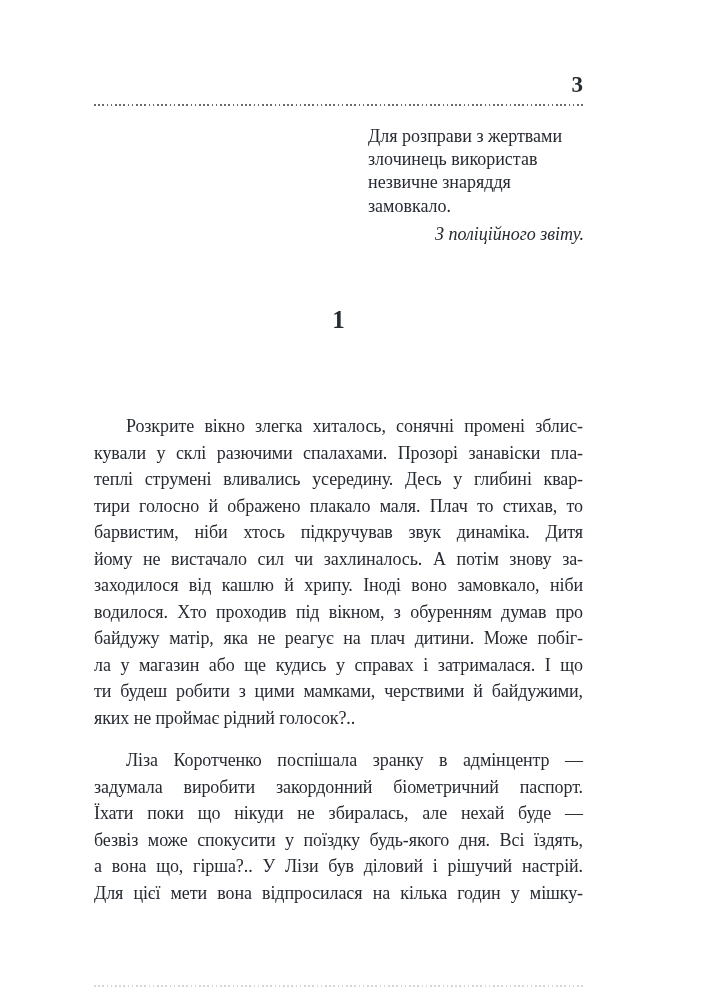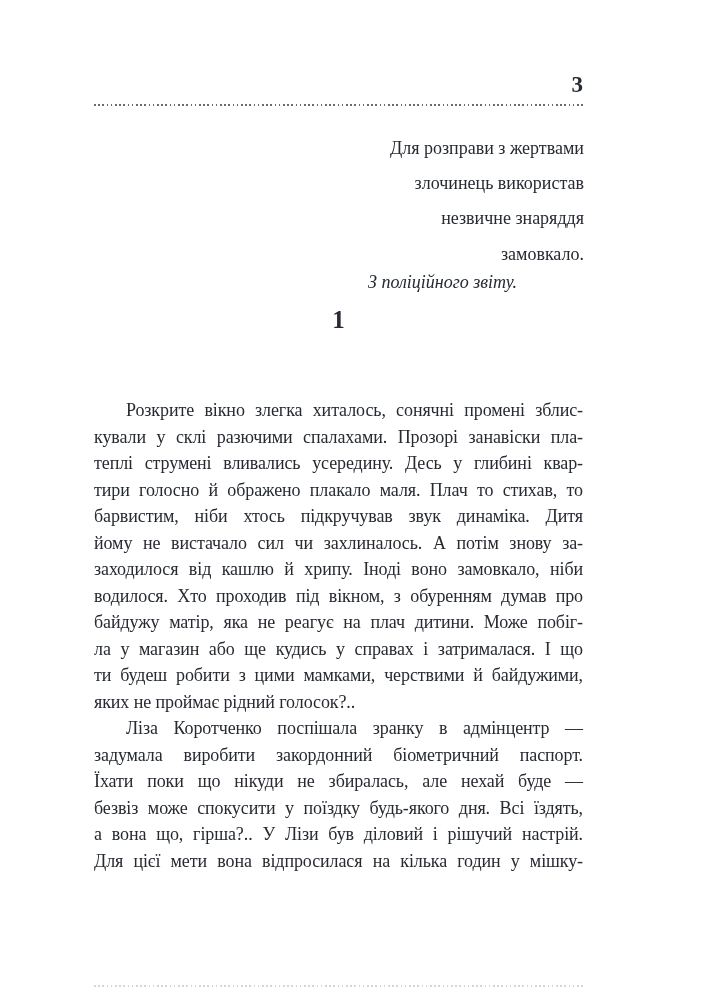--- a/index.html
+++ b/index.html
@@ -35,24 +35,24 @@
     background-image: repeating-linear-gradient(90deg,
       var(--rule-bottom-color, #d6d6d6) 0px, var(--rule-bottom-color, #d6d6d6) 1.6px,
       transparent 1.6px, transparent 4.2px);
   }
   .epigraph {
     position: absolute;
     left: 368px; top: 125px; width: 216px;
     font-size: 18px;
     line-height: 23.2px;
   }
-  .epigraph-line { text-align: right; margin-top: 12px; }
+  .epigraph-line { text-align: left; }
   .epigraph-attribution {
     font-style: italic;
-    text-align: left;
+    text-align: right;
     margin-top: 5px;
   }
   .chapter-number {
     position: absolute;
     left: 94px; top: 306px; width: 489px;
     text-align: center;
     font-size: 25px;
     font-weight: bold;
   }
   .body-text {
@@ -60,21 +60,21 @@
     left: 94px; top: 397px; width: 489px;
     font-size: 18px;
   }
   .text-line {
     line-height: 26.5px;
     text-align: justify;
     text-align-last: justify;
     text-justify: inter-word;
     letter-spacing: -0.1px;
   }
-  .par-first { text-indent: 32px; }
+  .par-first { text-indent: 32px; margin-top: 16px; }
   .par-last { text-align-last: left; }
 </style>
 </head>
 <body>
 
 <div class="page">
 
   <div class="page-number">3</div>
   <div class="rule rule-top"></div>
 

